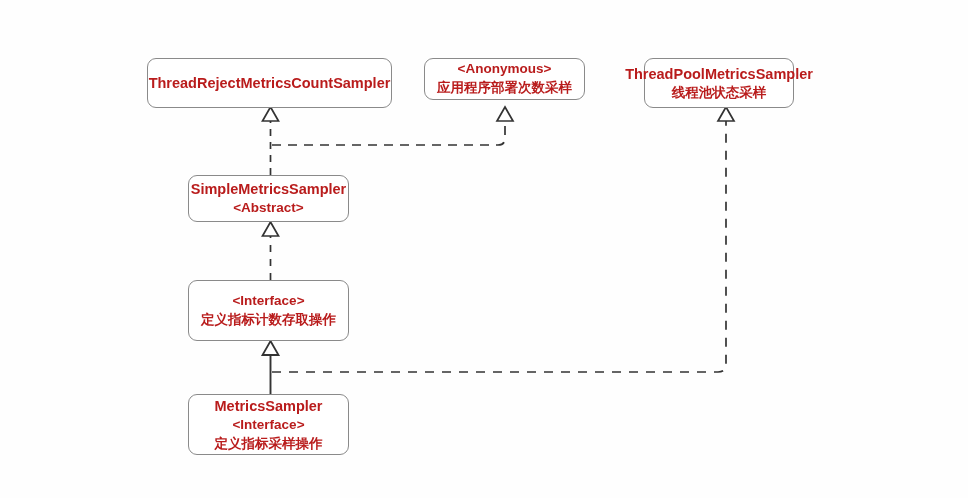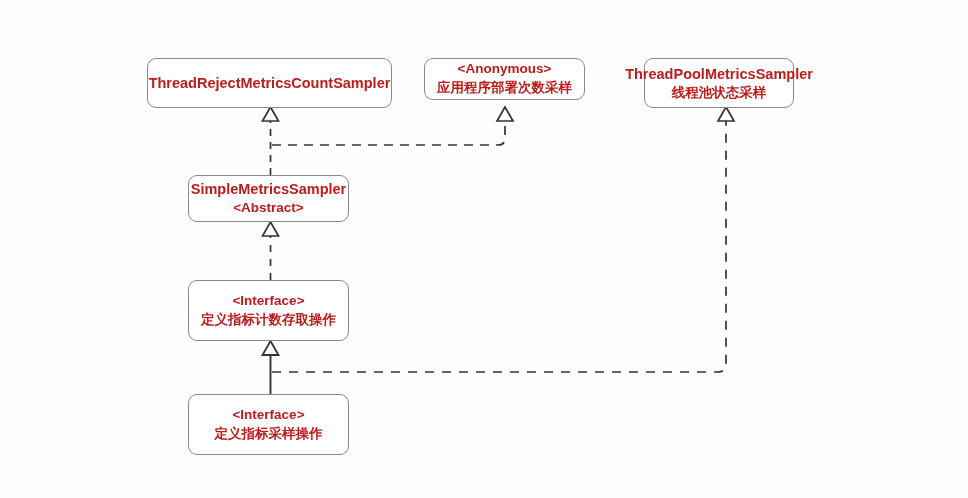--- a/index.html
+++ b/index.html
@@ -108,17 +108,18 @@
     <span class="line name">SimpleMetricsSampler</span>
     <span class="line stereo">&lt;Abstract&gt;</span>
   </div>
 
   <div class="node" style="left:188px; top:280px; width:161px; height:61px;">
     <span class="line stereo">&lt;Interface&gt;</span>
     <span class="line zh">定义指标计数存取操作</span>
   </div>
 
   <div class="node" style="left:188px; top:394px; width:161px; height:61px;">
+    <span class="line name">MetricsSampler</span>
     <span class="line stereo">&lt;Interface&gt;</span>
     <span class="line zh">定义指标采样操作</span>
   </div>
 
 </div>
 
 </body></html>

